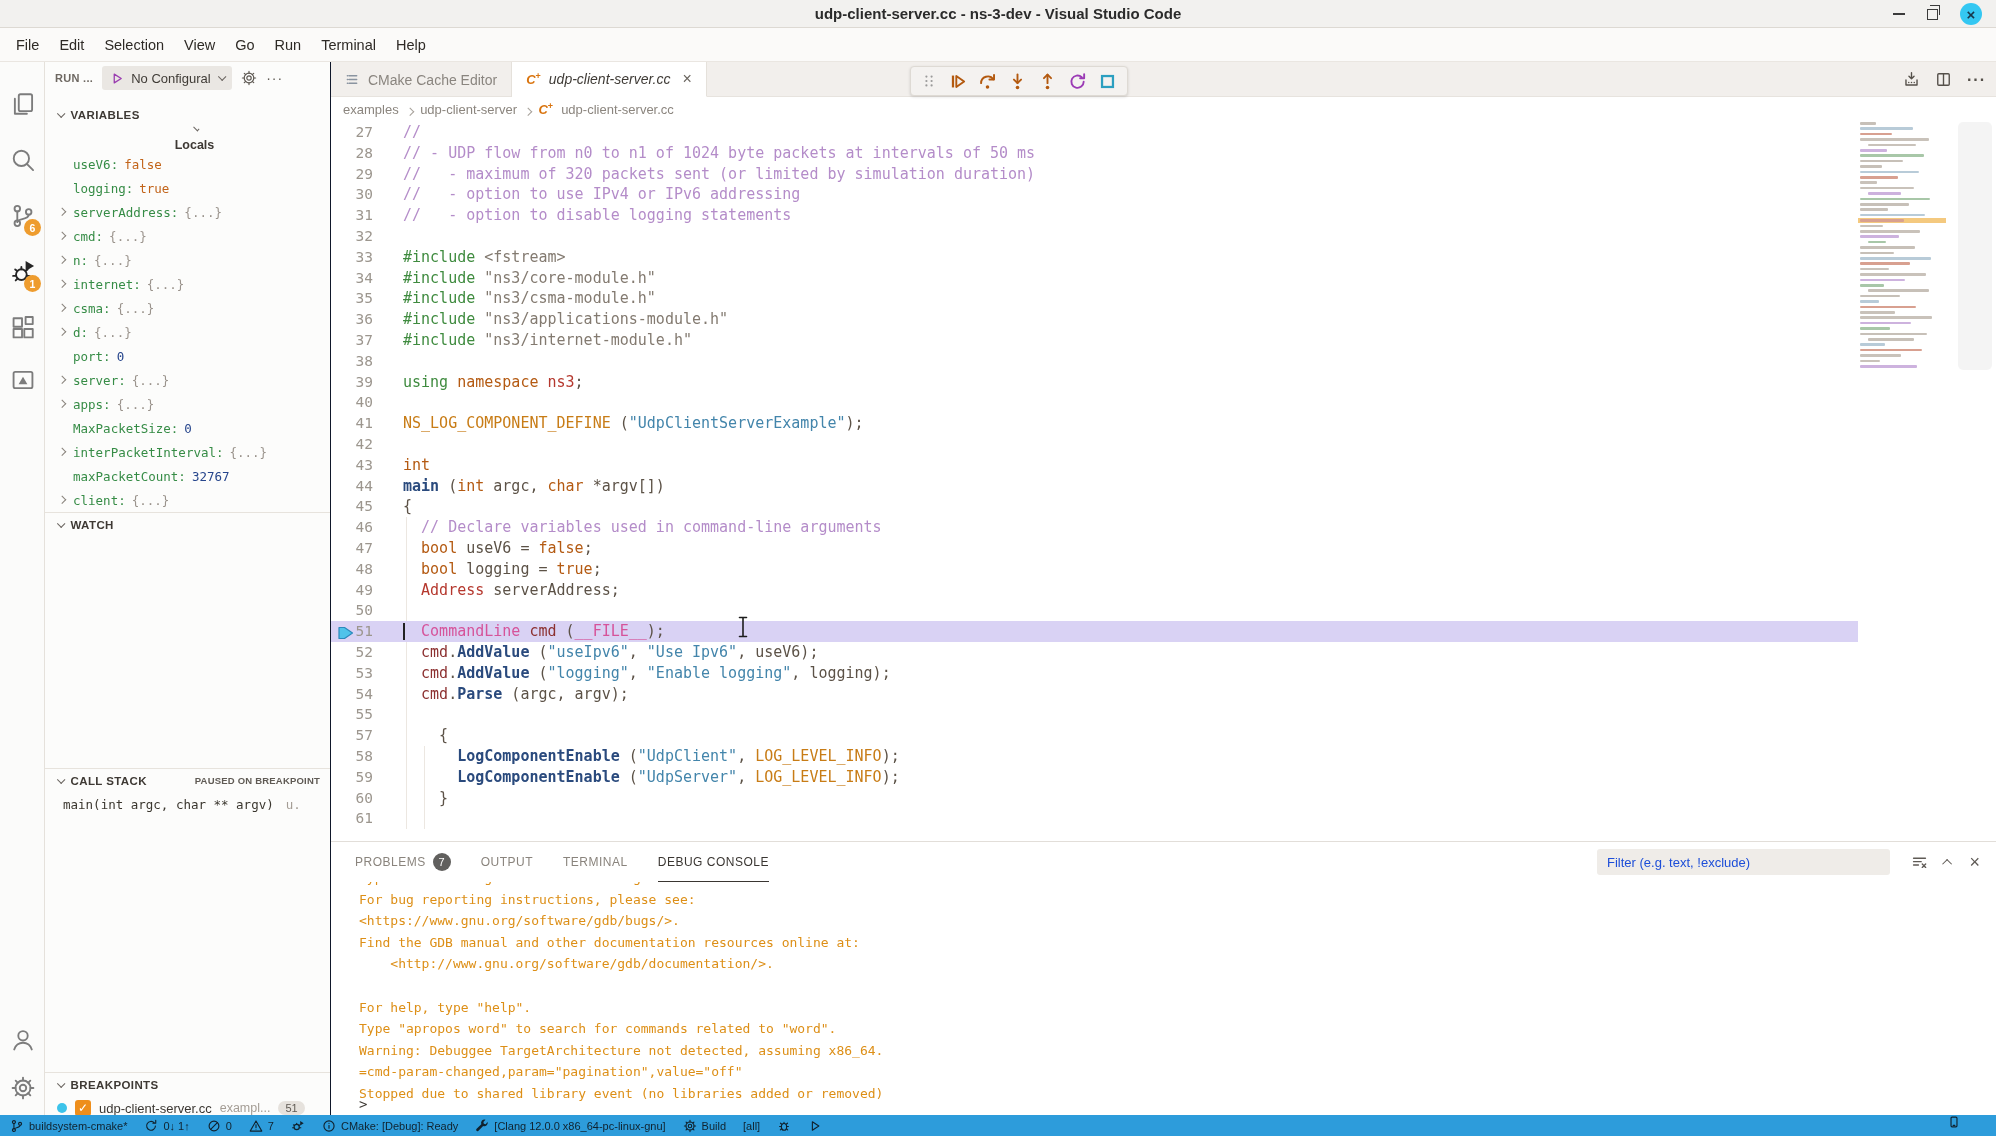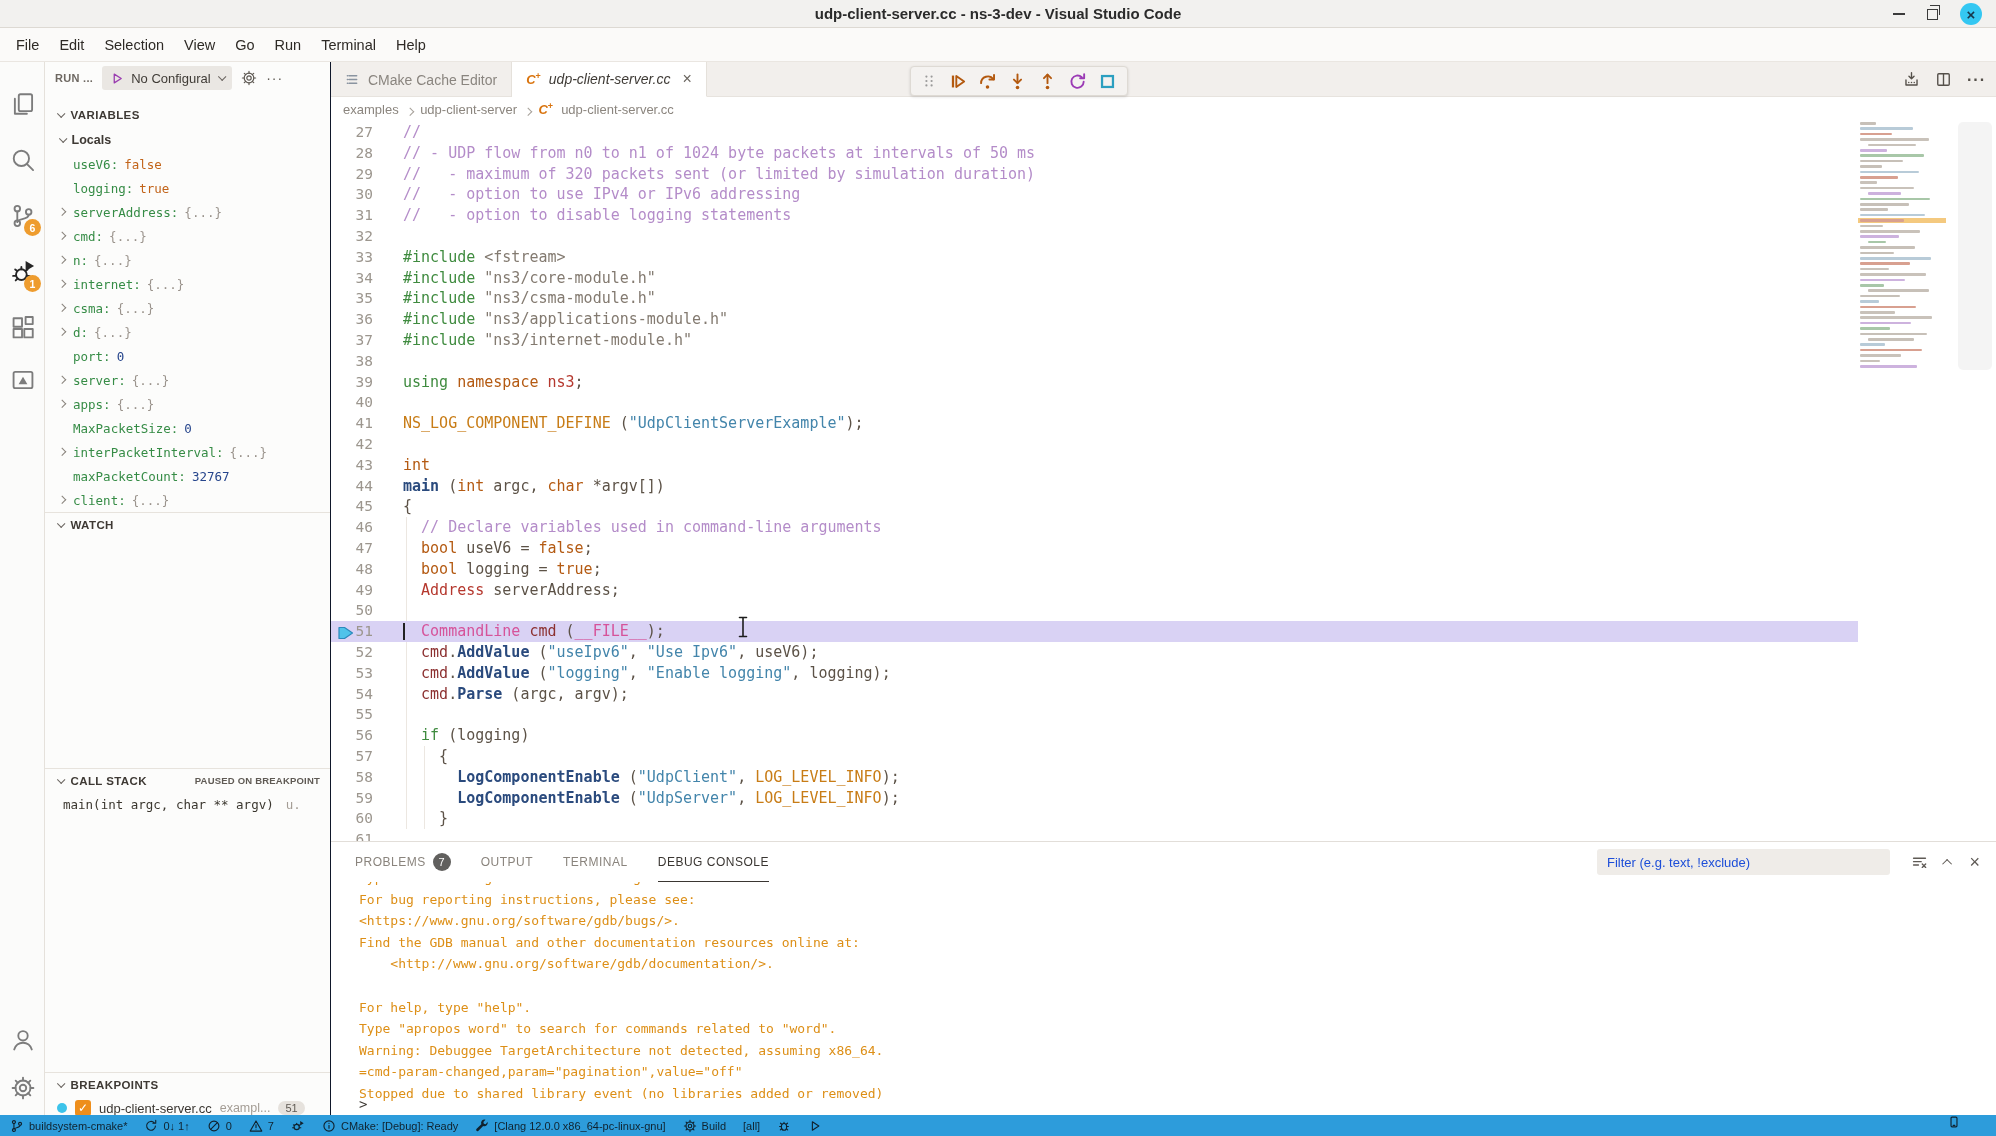--- a/index.html
+++ b/index.html
@@ -59,21 +59,21 @@
   #var-rows { position:absolute; top:66px; left:0; right:0; }
   .var-row { height:24px; display:flex; align-items:center; padding-left:14px;
              font-family:"DejaVu Sans Mono", monospace; font-size:12.5px; }
   .var-chev { width:14px; display:inline-flex; }
   .vname { color:#368C46; white-space:pre; }
   .vval { margin-left:6px; white-space:pre; }
   .vv-kw { color:#C2641A; }
   .vv-num { color:#26458C; }
   .vv-obj { color:#9A938C; }
   #scope-row { height:24px; display:flex; align-items:center; padding-left:14px; gap:7px;
-               font-size:12.5px; font-weight:bold; color:#3E3934; }
+               font-size:12.5px; font-weight:bold; color:#3E3934;flex-direction:column; }
   #cs-badge { position:absolute; right:10px; font-size:9.5px; font-weight:bold; color:#5F5A54;
               letter-spacing:.2px; }
   #cs-frame { position:absolute; top:730px; left:0; right:0; height:24px; display:flex;
               align-items:center; padding-left:18px; font-family:"DejaVu Sans Mono",monospace;
               font-size:12.5px; color:#3B372F; }
   #cs-note { color:#A49D95; margin-left:12px; }
   #bp-row { position:absolute; top:1034px; left:0; right:0; height:24px; display:flex;
             align-items:center; padding-left:12px; gap:8px; }
   .bp-dot { width:10px; height:10px; border-radius:50%; background:#3CC3EA; }
   .bp-check { width:16px; height:16px; border-radius:3px; background:#EE8E1B; color:#fff;
@@ -492,21 +492,20 @@
           <div class="code-row"><span class="ln">48</span><span class="ct"><span class="tk-def">  </span><span class="tk-kwo">bool</span><span class="tk-def"> logging = </span><span class="tk-kwo">true</span><span class="tk-def">;</span></span></div>
           <div class="code-row"><span class="ln">49</span><span class="ct"><span class="tk-def">  </span><span class="tk-typ">Address</span><span class="tk-def"> serverAddress;</span></span></div>
           <div class="code-row"><span class="ln">50</span><span class="ct"></span></div>
           <div class="code-row hl"><span class="bp-arrow"><svg viewBox="0 0 18 14" width="18" height="14">
                 <path d="M2 1.5h5.5L15.5 7 7.5 12.5H2z" fill="#4FC3EA" stroke="#2B89BC" stroke-width="1.2" stroke-linejoin="round"></path>
               </svg></span><span class="ln">51</span><span class="ct"><span class="tk-def">  </span><span class="tk-typp">CommandLine</span><span class="tk-def"> </span><span class="tk-cmdv">cmd</span><span class="tk-def"> (</span><span class="tk-typp">__FILE__</span><span class="tk-def">);</span></span><span class="caret"></span></div>
           <div class="code-row"><span class="ln">52</span><span class="ct"><span class="tk-def">  </span><span class="tk-cmdv">cmd</span><span class="tk-def">.</span><span class="tk-fn">AddValue</span><span class="tk-def"> (</span><span class="tk-strb">"useIpv6"</span><span class="tk-def">, </span><span class="tk-strb">"Use Ipv6"</span><span class="tk-def">, useV6);</span></span></div>
           <div class="code-row"><span class="ln">53</span><span class="ct"><span class="tk-def">  </span><span class="tk-cmdv">cmd</span><span class="tk-def">.</span><span class="tk-fn">AddValue</span><span class="tk-def"> (</span><span class="tk-strb">"logging"</span><span class="tk-def">, </span><span class="tk-strb">"Enable logging"</span><span class="tk-def">, logging);</span></span></div>
           <div class="code-row"><span class="ln">54</span><span class="ct"><span class="tk-def">  </span><span class="tk-cmdv">cmd</span><span class="tk-def">.</span><span class="tk-fn">Parse</span><span class="tk-def"> (argc, argv);</span></span></div>
           <div class="code-row"><span class="ln">55</span><span class="ct"></span></div>
-          <div class="code-row"><span class="ln">56</span><span class="ct"><span class="tk-def">  </span><span class="tk-kwg">if</span><span class="tk-def"> (logging)</span></span></div>
           <div class="code-row"><span class="ln">57</span><span class="ct"><span class="tk-def">    {</span></span></div>
           <div class="code-row"><span class="ln">58</span><span class="ct"><span class="tk-def">      </span><span class="tk-fn">LogComponentEnable</span><span class="tk-def"> (</span><span class="tk-strb">"UdpClient"</span><span class="tk-def">, </span><span class="tk-mac">LOG_LEVEL_INFO</span><span class="tk-def">);</span></span></div>
           <div class="code-row"><span class="ln">59</span><span class="ct"><span class="tk-def">      </span><span class="tk-fn">LogComponentEnable</span><span class="tk-def"> (</span><span class="tk-strb">"UdpServer"</span><span class="tk-def">, </span><span class="tk-mac">LOG_LEVEL_INFO</span><span class="tk-def">);</span></span></div>
           <div class="code-row"><span class="ln">60</span><span class="ct"><span class="tk-def">    }</span></span></div>
           <div class="code-row"><span class="ln">61</span><span class="ct"></span></div>
         </div>
     </div>
 
     <div id="minimap">
         <div id="mm-band" style="top: 96px;"></div>

